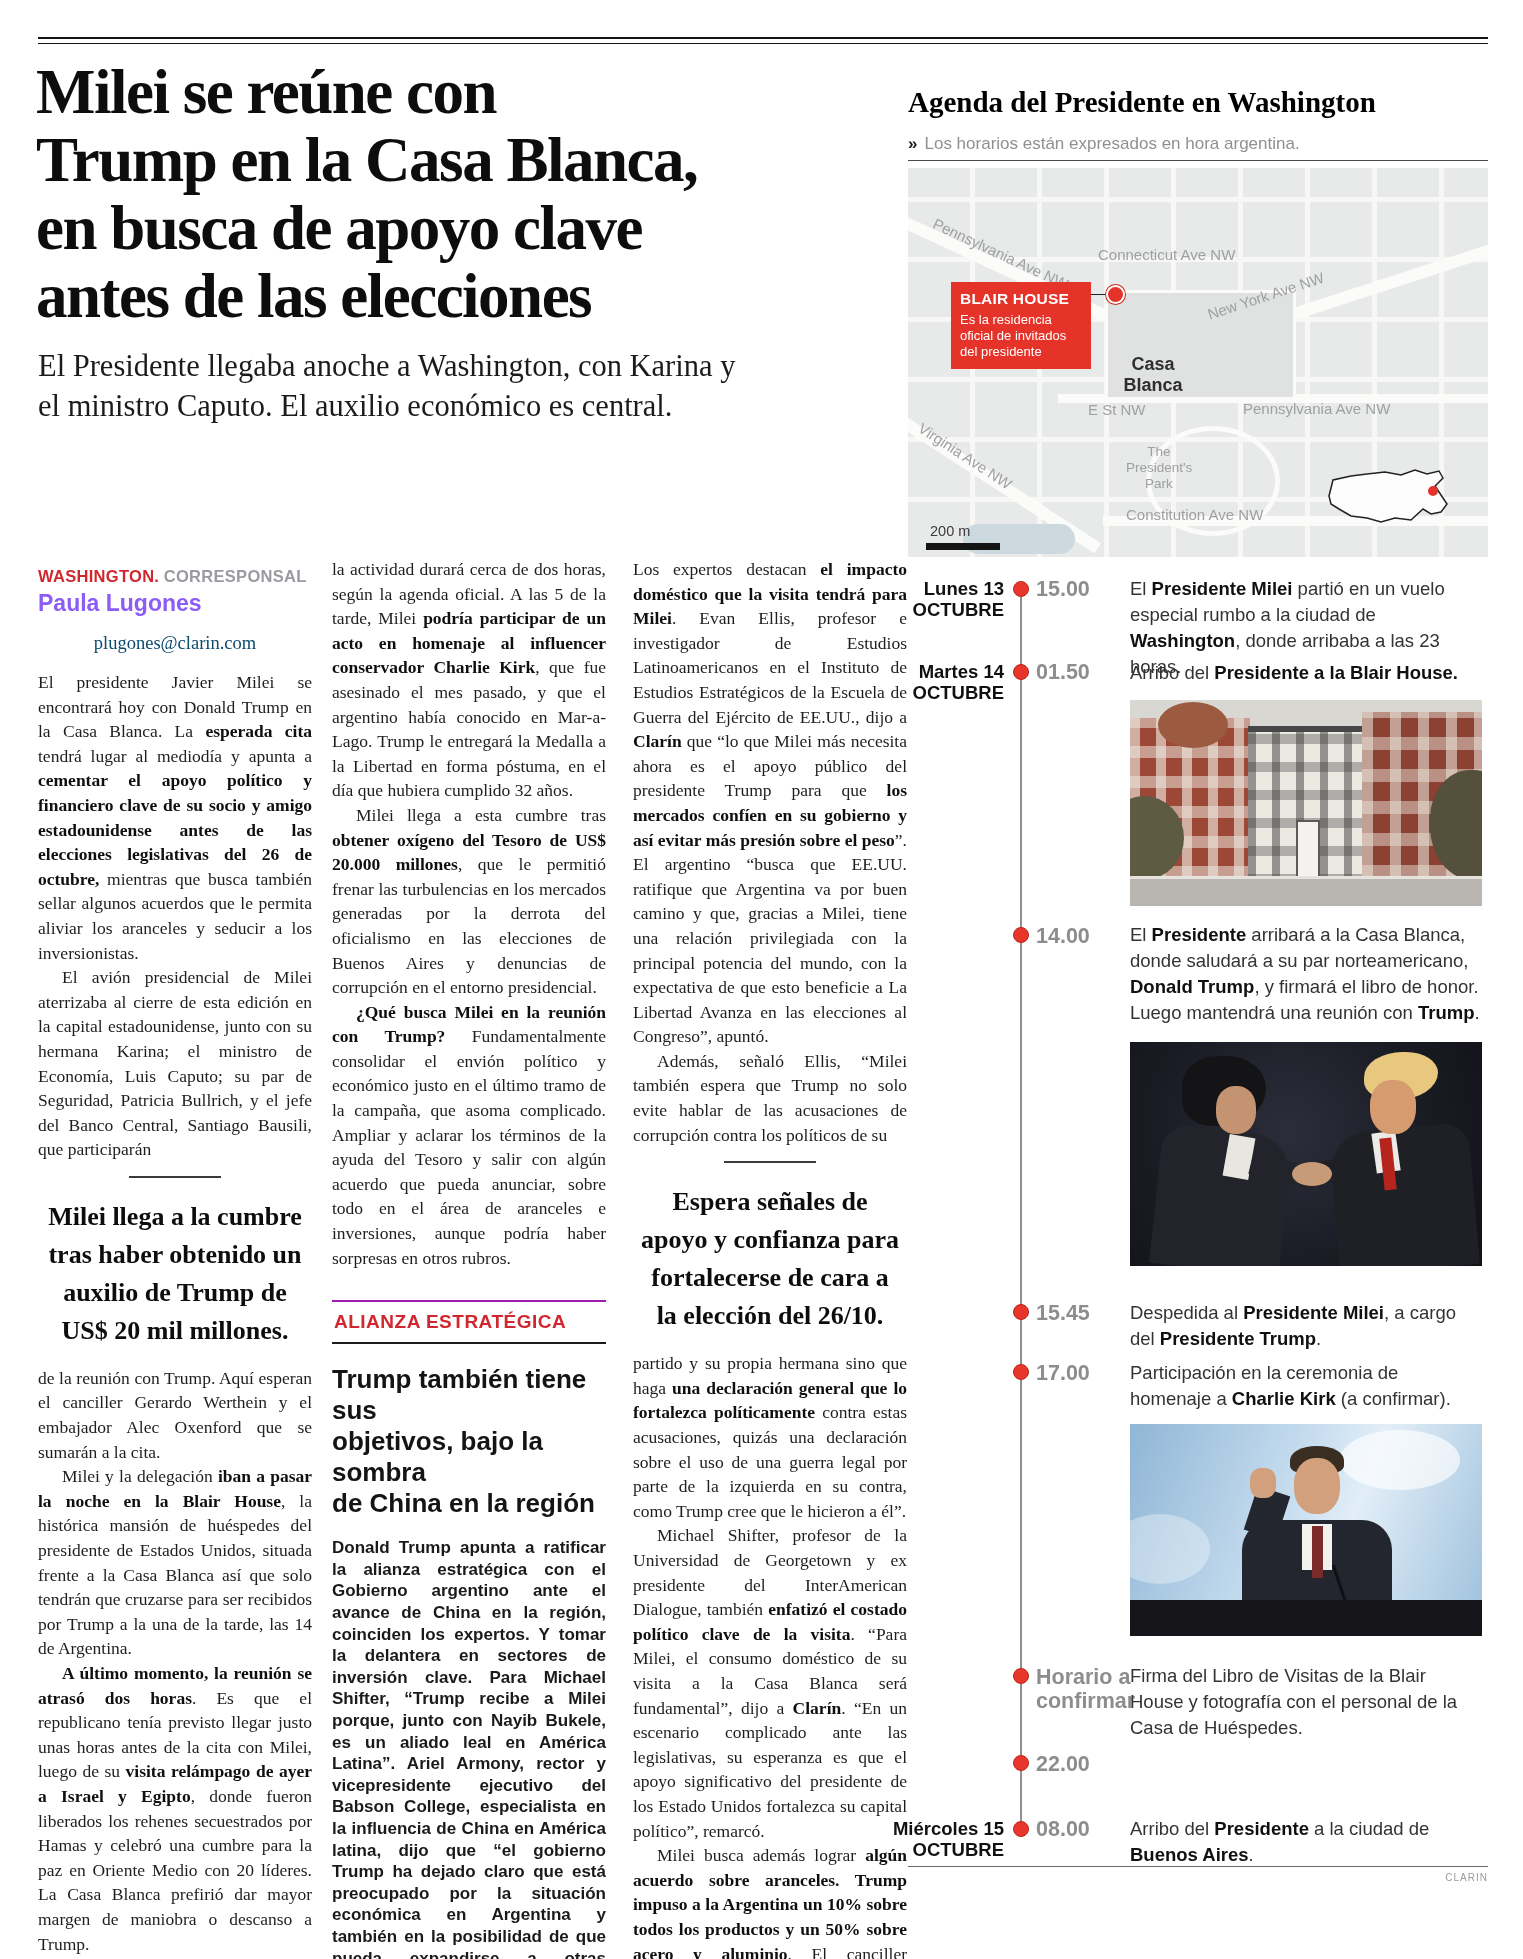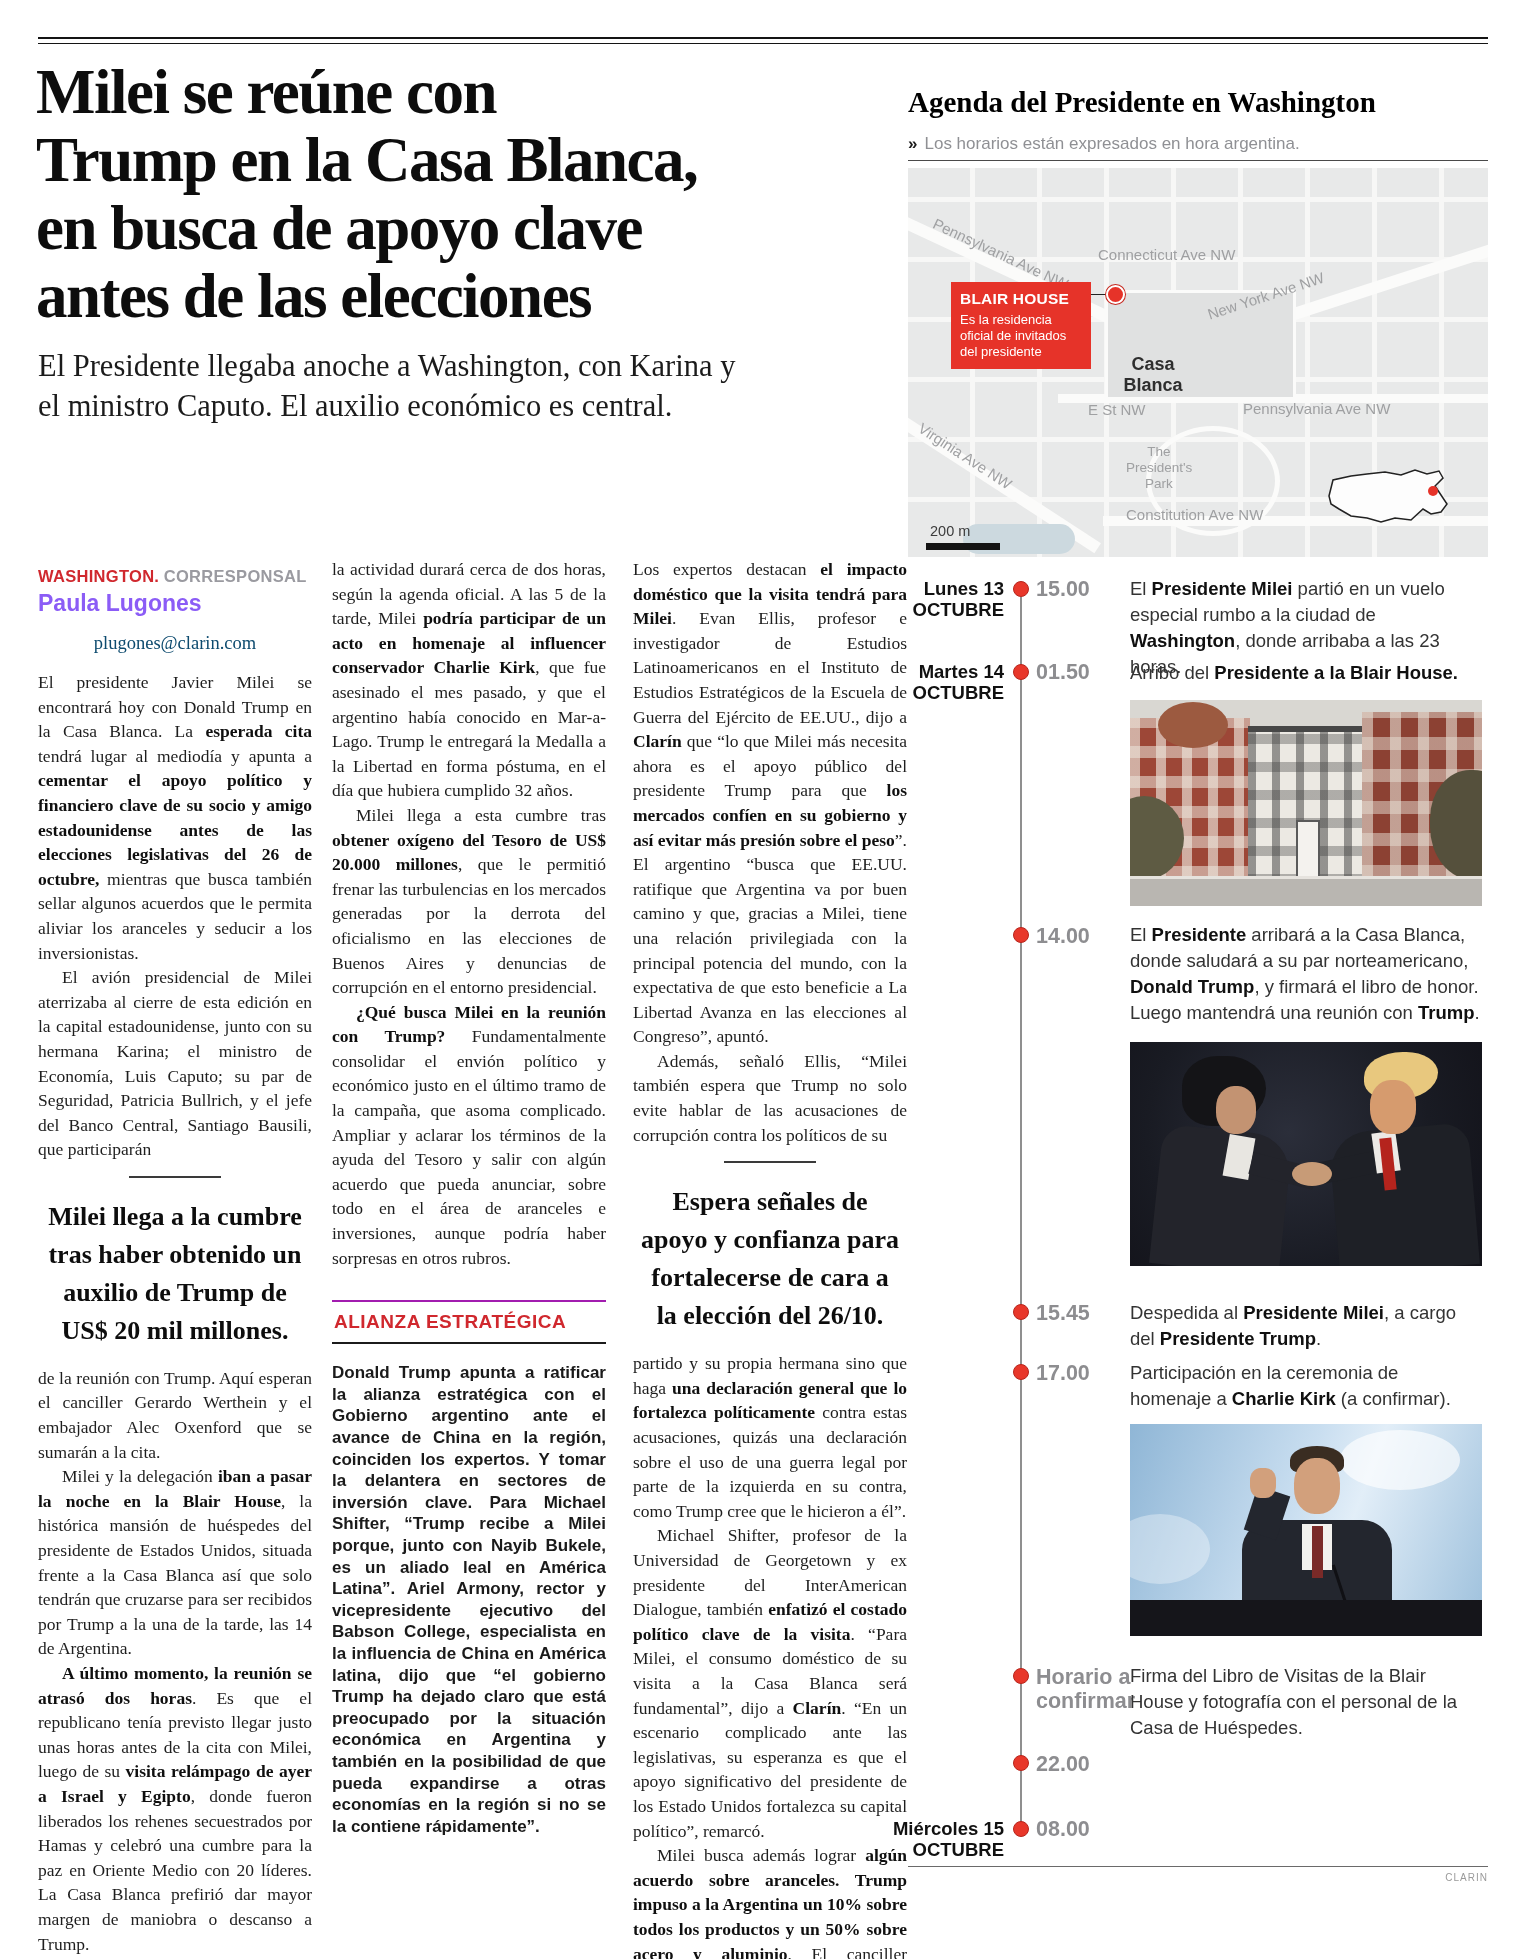--- a/index.html
+++ b/index.html
@@ -176,20 +176,21 @@
 
   <div class="col col2">
     <div class="bodytext">
         <p><span>la actividad durará cerca de dos horas, según la agenda oficial. A las 5 de la tarde, Milei </span><b>podría participar de un acto en homenaje al influencer conservador Charlie Kirk</b><span>, que fue asesinado el mes pasado, y que el argentino había conocido en Mar-a-Lago. Trump le entregará la Medalla a la Libertad en forma póstuma, en el día que hubiera cumplido 32 años.</span></p>
         <p><span>Milei llega a esta cumbre tras </span><b>obtener oxígeno del Tesoro de US$ 20.000 millones</b><span>, que le permitió frenar las turbulencias en los mercados generadas por la derrota del oficialismo en las elecciones de Buenos Aires y denuncias de corrupción en el entorno presidencial.</span></p>
         <p><span></span><b>¿Qué busca Milei en la reunión con Trump?</b><span> Fundamentalmente consolidar el envión político y económico justo en el último tramo de la campaña, que asoma complicado. Ampliar y aclarar los términos de la ayuda del Tesoro y salir con algún acuerdo que pueda anunciar, sobre todo en el área de aranceles e inversiones, aunque podría haber sorpresas en otros rubros.</span></p>
       </div>
     <div class="kicker-block">
       <div class="kicker">ALIANZA ESTRATÉGICA</div>
     </div>
+    <h3 class="sub-head"><span>Trump también tiene sus<br>objetivos, bajo la sombra<br>de China en la región</span></h3>
     <div class="sub-body">
         <p><span>Donald Trump apunta a ratificar la alianza estratégica con el Gobierno argentino ante el avance de China en la región, coinciden los expertos. Y tomar la delantera en sectores de inversión clave. Para Michael Shifter, “Trump recibe a Milei porque, junto con Nayib Bukele, es un aliado leal en América Latina”. Ariel Armony, rector y vicepresidente ejecutivo del Babson College, especialista en la influencia de China en América latina, dijo que “el gobierno Trump ha dejado claro que está preocupado por la situación económica en Argentina y también en la posibilidad de que pueda expandirse a otras economías en la región si no se la contiene rápidamente”.</span></p>
       </div>
   </div>
 
   <div class="col col3">
     <div class="bodytext">
         <p><span>Los expertos destacan </span><b>el impacto doméstico que la visita tendrá para Milei</b><span>. Evan Ellis, profesor e investigador de Estudios Latinoamericanos en el Instituto de Estudios Estratégicos de la Escuela de Guerra del Ejército de EE.UU., dijo a </span><b>Clarín</b><span> que “lo que Milei más necesita ahora es el apoyo público del presidente Trump para que </span><b>los mercados confíen en su gobierno y así evitar más presión sobre el peso</b><span>”. El argentino “busca que EE.UU. ratifique que Argentina va por buen camino y que, gracias a Milei, tiene una relación privilegiada con la principal potencia del mundo, con la expectativa de que esto beneficie a La Libertad Avanza en las elecciones al Congreso”, apuntó.</span></p>
         <p><span>Además, señaló Ellis, “Milei también espera que Trump no solo evite hablar de las acusaciones de corrupción contra los políticos de su</span></p>
       </div>
@@ -310,17 +311,18 @@
   <div class="tl-dot" style="top:1668px;"></div>
   <div class="tl-time" style="top:1665px;"><span>Horario a<br>confirmar</span></div>
   <div class="tl-desc" style="top:1663px;"><span>Firma del Libro de Visitas de la Blair House y fotografía con el personal de la Casa de Huéspedes.</span></div>
 
   <div class="tl-dot" style="top:1755px;"></div>
   <div class="tl-time" style="top:1752px;"><span>22.00</span></div>
 
   <div class="tl-dot" style="top:1821px;"></div>
   <div class="tl-date" style="top:1818px;"><span>Miércoles 15<br>OCTUBRE</span></div>
   <div class="tl-time" style="top:1817px;"><span>08.00</span></div>
+  <div class="tl-desc" style="top:1816px;"><span>Arribo del </span><b>Presidente</b><span> a la ciudad de </span><b>Buenos Aires</b><span>.</span></div>
 
   <div class="agenda-rule bottom"></div>
   <div class="credit">CLARIN</div>
 
 </div>
 
 </body></html>

